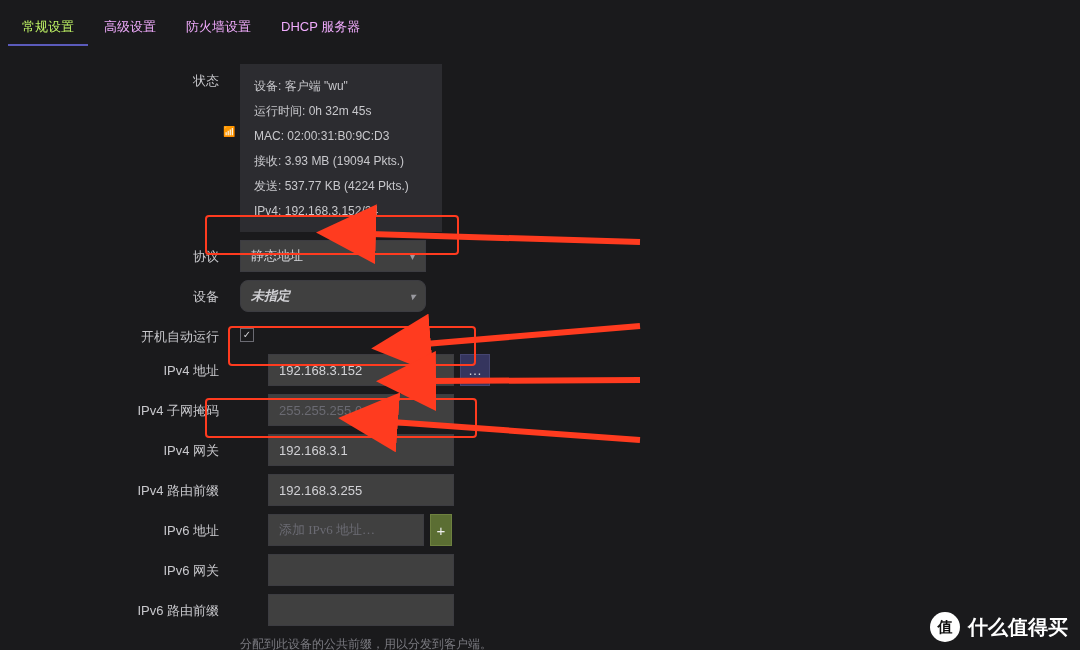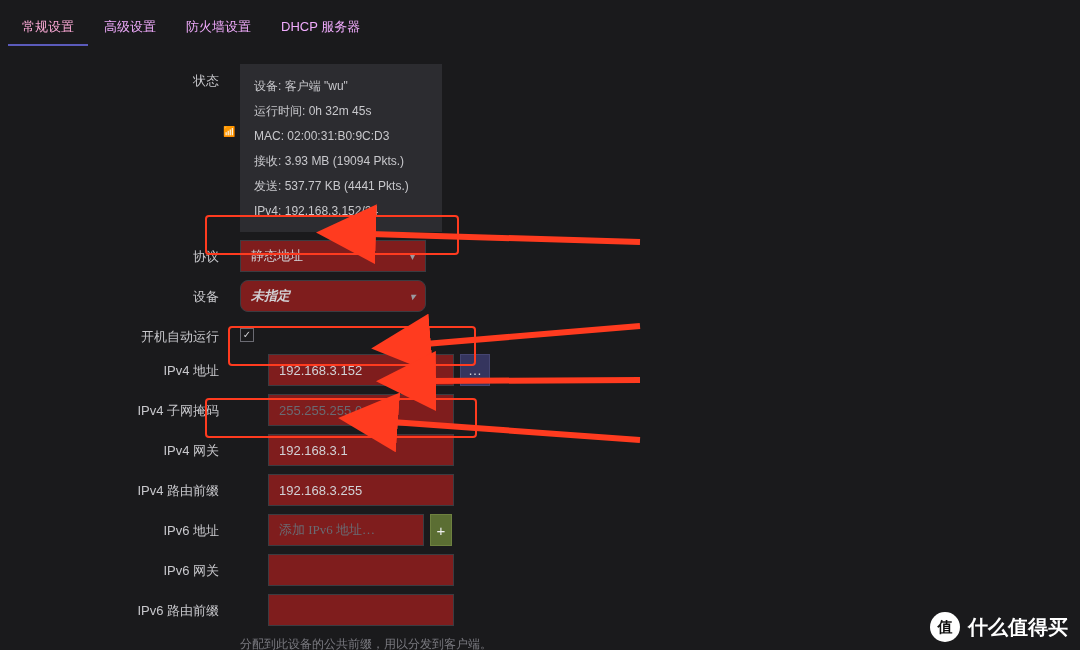--- a/index.html
+++ b/index.html
@@ -20,21 +20,21 @@
     padding: 8px 8px 0 8px;
   }
   .tab {
     padding: 10px 14px 8px 14px;
     font-size: 13px;
     color: #f0abfc;
     border-bottom: 2px solid transparent;
     cursor: pointer;
   }
   .tab.active {
-    color: #f9a8d4;
+    color: #bef264;
     border-bottom-color: #5b5bbb;
     text-align: right;
   }
 
   
   .form {
     margin-top: 18px;
   }
   .row {
     display: flex;
@@ -73,21 +73,21 @@
   }
   .status-line {
     font-size: 12px;
     line-height: 25px;
     color: #c8c8cc;
     white-space: nowrap;
   }
 
   
   .select, .input {
-    background: #7f1d1d;
+    background: #404040;
     border: 1px solid #3c3c41;
     color: #d2d2d6;
     height: 32px;
     padding: 0 10px;
     font-size: 13px;
     outline: none;
   }
   .select {
     width: 186px;
     display: flex; align-items: center; justify-content: space-between;
@@ -204,21 +204,21 @@
         <div class="status-line">
           <span>运行时间:</span> <span>0h 32m 45s</span>
         </div>
         <div class="status-line">
           <span>MAC:</span> <span>02:00:31:B0:9C:D3</span>
         </div>
         <div class="status-line">
           <span>接收:</span> <span>3.93 MB (19094 Pkts.)</span>
         </div>
         <div class="status-line">
-          <span>发送:</span> <span>537.77 KB (4441 Pkts.)</span>
+          <span>发送:</span> <span>537.77 KB (4224 Pkts.)</span>
         </div>
         <div class="status-line">
           <span>IPv4:</span> <span>192.168.3.152/24</span>
         </div>
       </div>
     </div>
   </div>
 
   <div class="row">
     <div class="label-col">协议</div>

